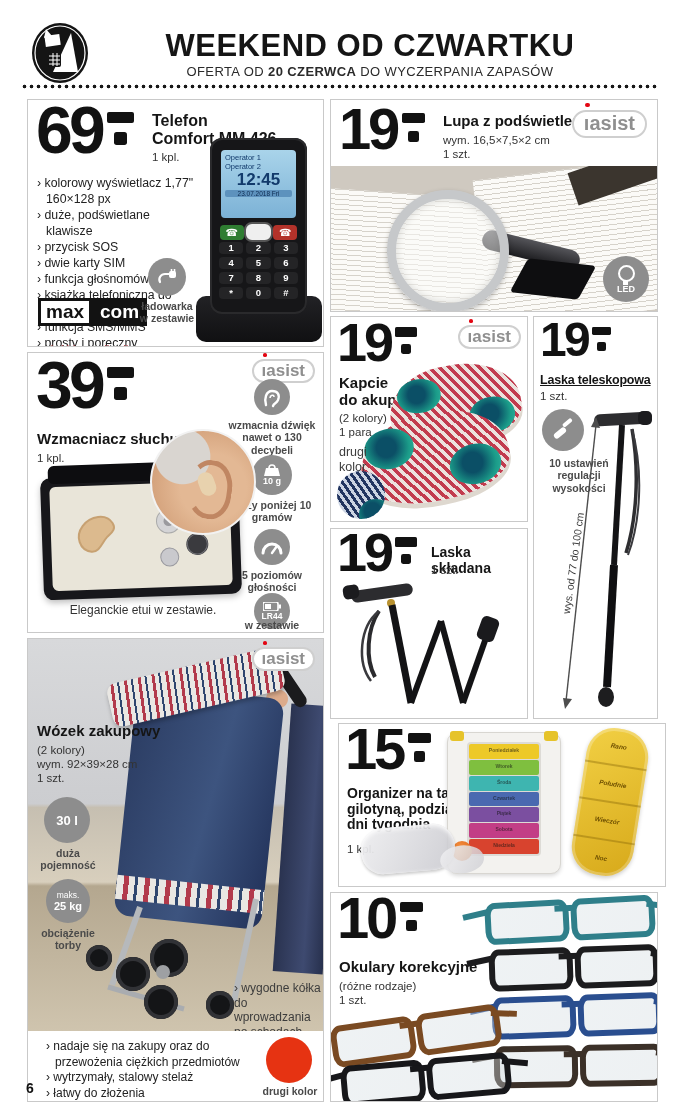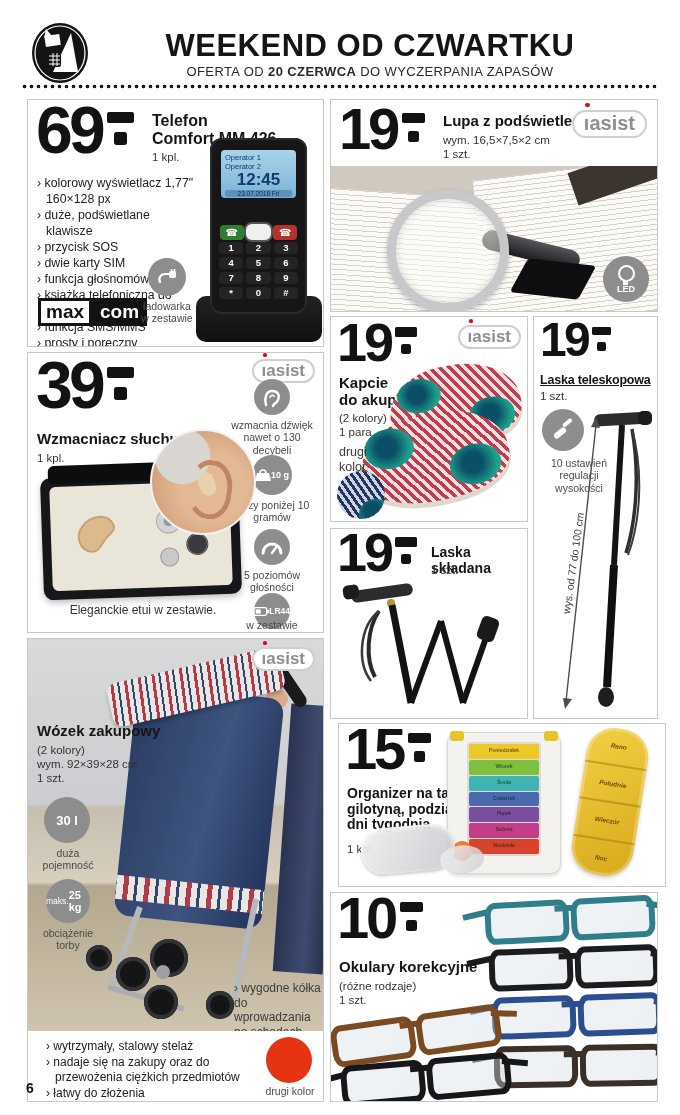--- a/index.html
+++ b/index.html
@@ -32,37 +32,37 @@
 
   
   .iasist{position:absolute;display:inline-flex;align-items:baseline;background:#fff;
           border:2px solid #cfcfcf;border-radius:15px;padding:1px 10px 3px;
           color:#8f8f8f;font-weight:700;font-size:20px;line-height:1;}
   .iasist.sm{font-size:17px;padding:1px 8px 2px;}
   .iasist .iw{position:relative;display:inline-block;}
   .iasist .idot{position:absolute;left:.08em;top:-.52em;width:.22em;height:.22em;border-radius:50%;background:#e30613;}
 
   
-  .gb{position:absolute;border-radius:50%;background:#8d8d8d;display:flex;flex-direction:row;
+  .gb{position:absolute;border-radius:50%;background:#8d8d8d;display:flex;flex-direction:column;
       align-items:center;justify-content:center;color:#fff;font-weight:800;}
-  .gb-cap{position:absolute;text-align:center;font-size:10.5px;line-height:1.18;color:#4a4a4a;}
+  .gb-cap{position:absolute;text-align:center;font-size:10.5px;line-height:1.18;color:#4a4a4a;font-weight:bold;}
 
   ul.feat{list-style:none;margin:0;padding:0;font-size:12.3px;line-height:1.3;color:#222;}
   ul.feat li{padding-left:9px;text-indent:-9px;}
   ul.feat li::before{content:"› ";color:#222;}
 
   
   .mx{display:inline-flex;font-weight:800;font-size:19px;line-height:1;}
   .mx .m1{border:3px solid #121212;background:#fff;color:#121212;padding:1px 5px 2px;}
   .mx .m2{border:3px solid #121212;background:#121212;color:#fff;padding:1px 5px 2px;}
   .mx-tag{font-size:10px;color:#b5222c;margin-top:18px;letter-spacing:.3px;}
 
   
   .phone-body{position:absolute;background:#161618;border-radius:12px;box-shadow:inset 0 0 0 2px #2a2a2c;}
-  .p-screen{position:absolute;left:11px;top:12px;right:11px;height:48px;border-radius:4px;
+  .p-screen{position:absolute;left:11px;top:12px;right:11px;height:68px;border-radius:4px;
             background:linear-gradient(180deg,#a9d4ea,#7cb2d6);color:#123a6b;font-size:7.5px;
             padding:3px 4px;box-sizing:border-box;}
   .p-time{font-size:17px;font-weight:700;text-align:center;line-height:1.05;}
   .p-date{background:#5d92bd;color:#0d2c52;font-size:6.5px;text-align:center;border-radius:2px;margin-top:1px;}
   .p-nav{position:absolute;left:10px;right:10px;top:84px;display:flex;justify-content:space-between;align-items:center;}
   .k-call,.k-end{width:24px;height:15px;border-radius:4px;color:#fff;font-size:10px;line-height:15px;text-align:center;}
   .k-call{background:#2f7d32;} .k-end{background:#b3322a;}
   .k-nav{width:26px;height:16px;border-radius:8px;background:#efefef;border:2px solid #555;}
   .p-keys{position:absolute;left:9px;right:9px;top:104px;display:grid;grid-template-columns:repeat(3,1fr);
           gap:3px;}
@@ -489,22 +489,22 @@
     <div class="gb" style="left:18px;top:240px;width:44px;height:44px">
       <span style="font-size:8.5px;font-weight:400">maks.</span>
       <span style="font-size:11px">25 kg</span>
     </div>
     <div class="gb-cap" style="left:2px;top:288px;width:76px">obciążenie torby</div>
 
     <div class="w-note" style="left:206px;top:342px;width:92px">wygodne kółka do wprowadzania po schodach</div>
 
     <div class="w-strip">
       <ul class="feat abs" style="left:18px;top:8px;width:212px;font-size:12px">
+        <li>nadaje się na zakupy oraz do przewożenia ciężkich przedmiotów</li>
         <li>wytrzymały, stalowy stelaż</li>
-        <li>nadaje się na zakupy oraz do przewożenia ciężkich przedmiotów</li>
         <li>łatwy do złożenia</li>
       </ul>
       <div class="redc" style="left:238px;top:6px"></div>
       <div class="gb-cap" style="left:224px;top:54px;width:76px">drugi kolor</div>
     </div>
   </div>
 
   <div class="box" style="left:338px;top:723px;width:326px;height:162px">
     <div class="price p58 abs" style="left:6px;top:2px">
       <span class="num">15</span>

